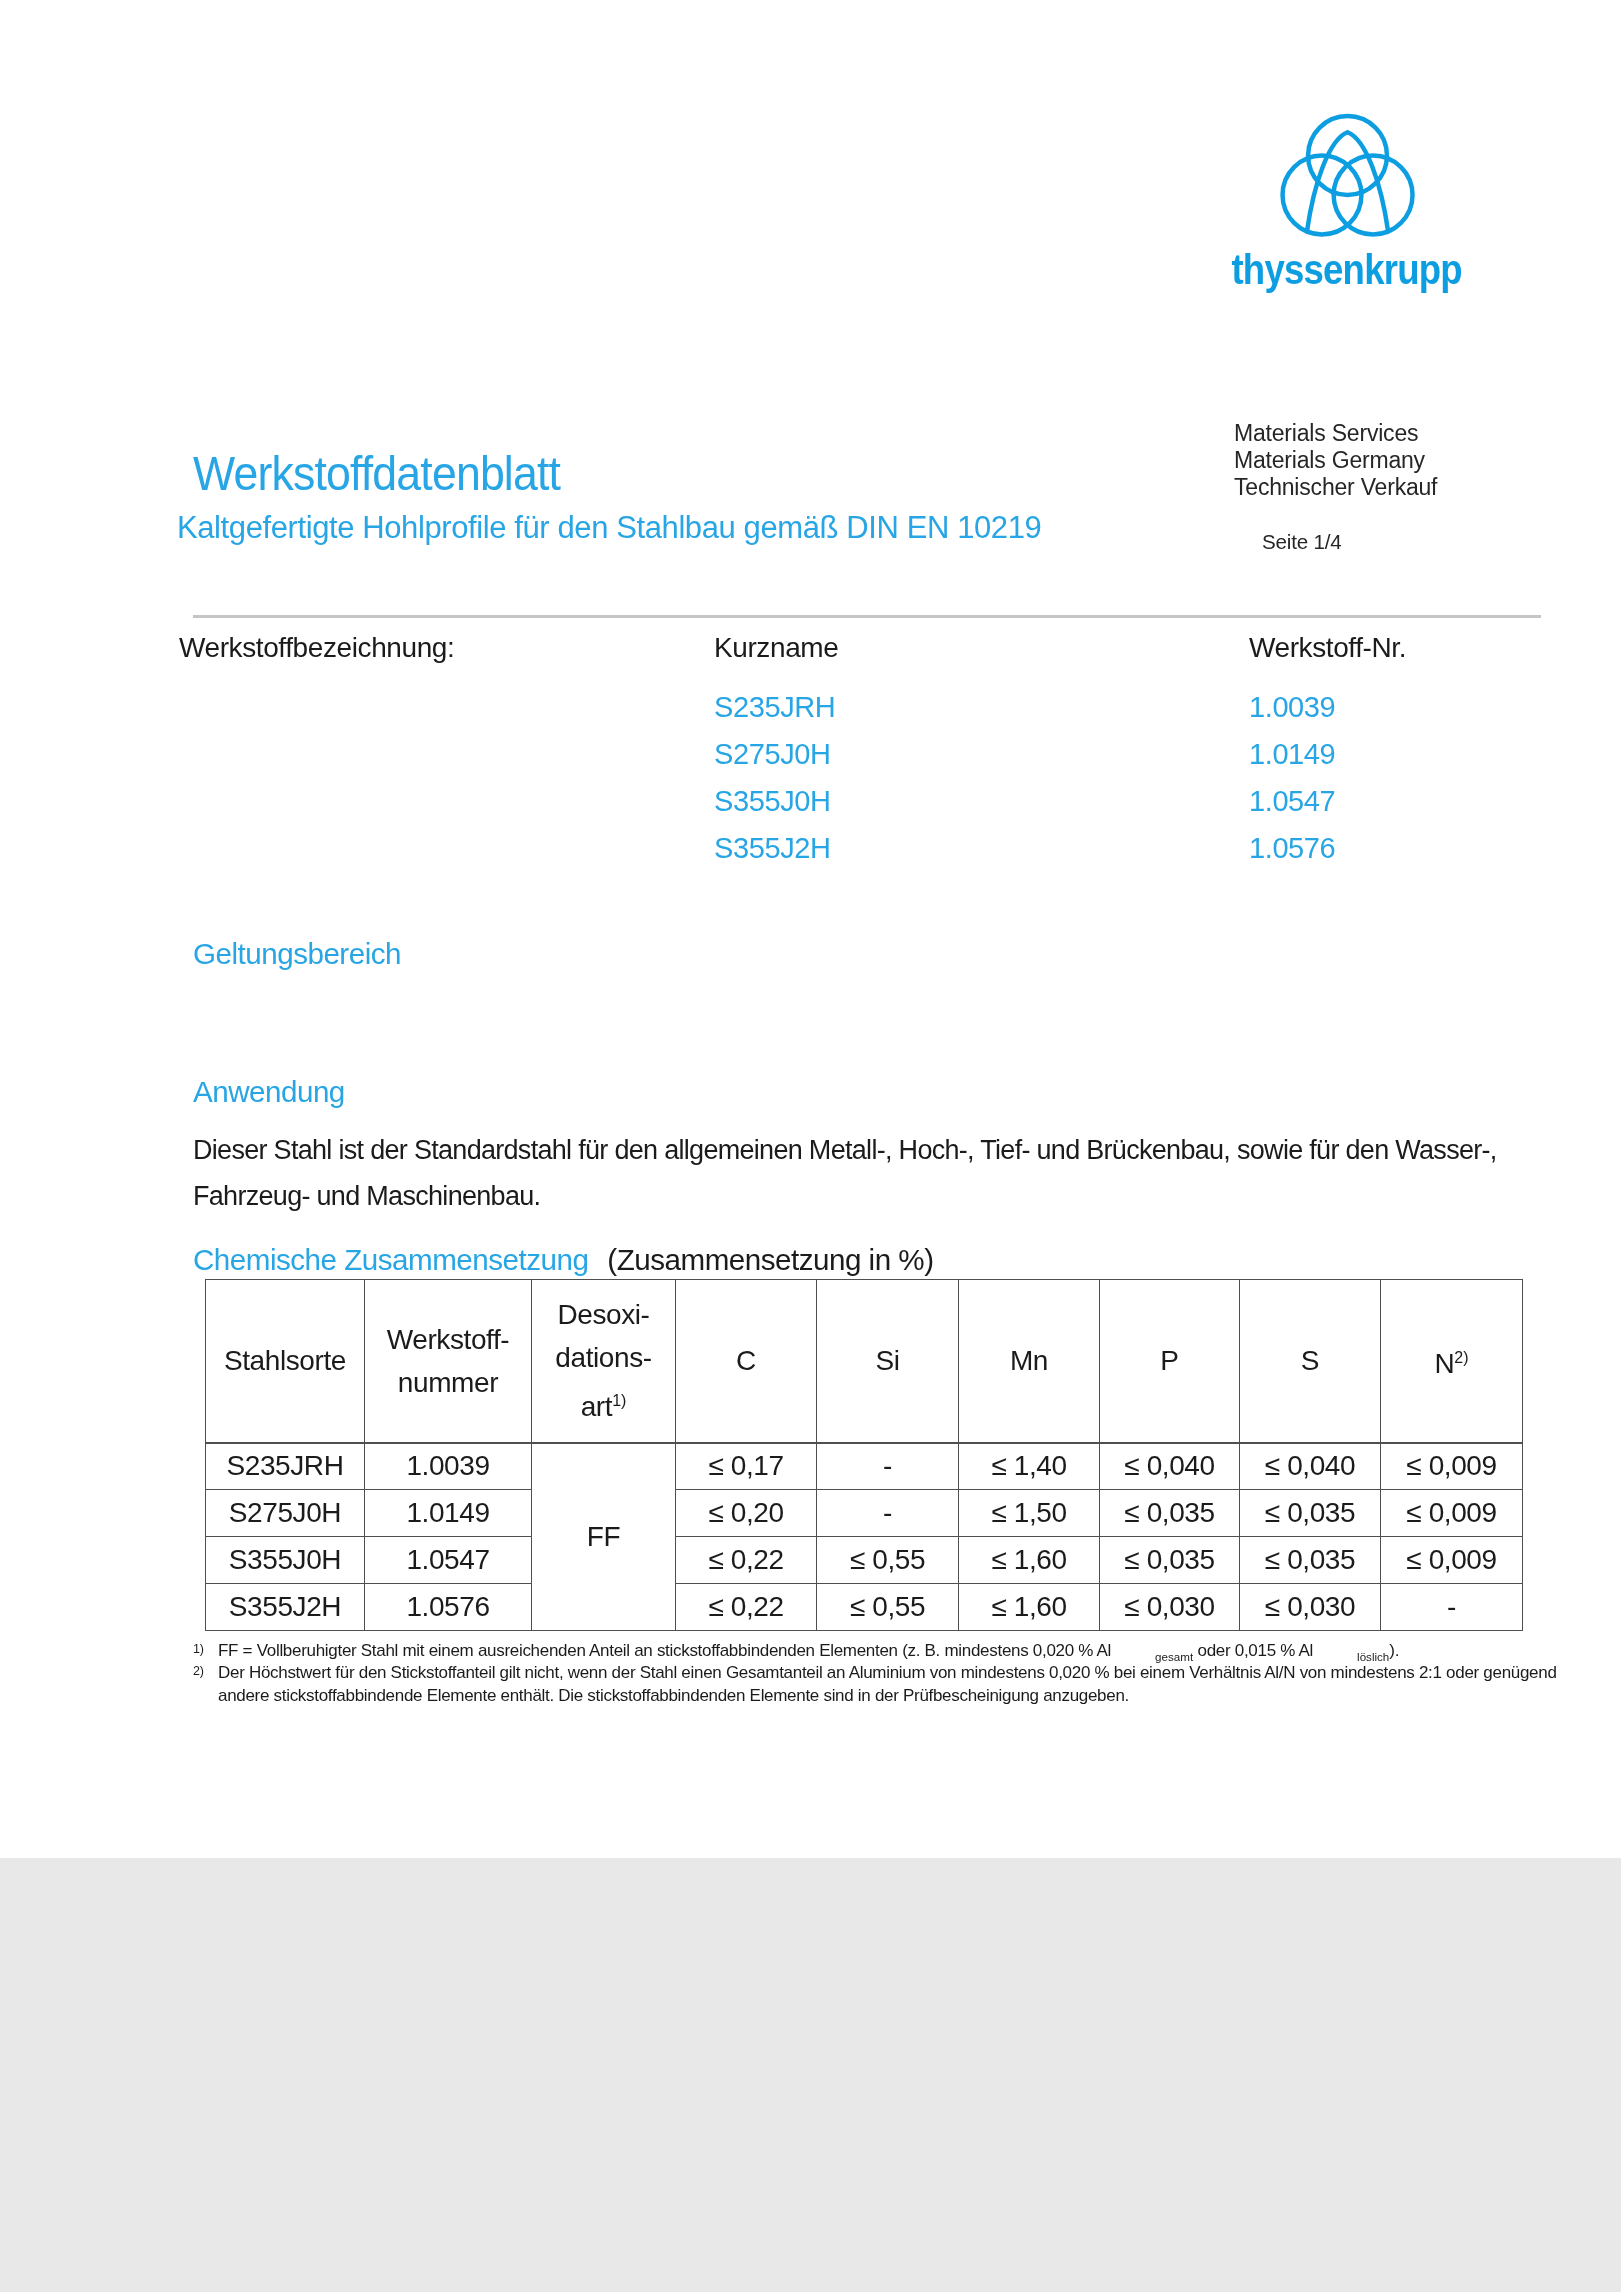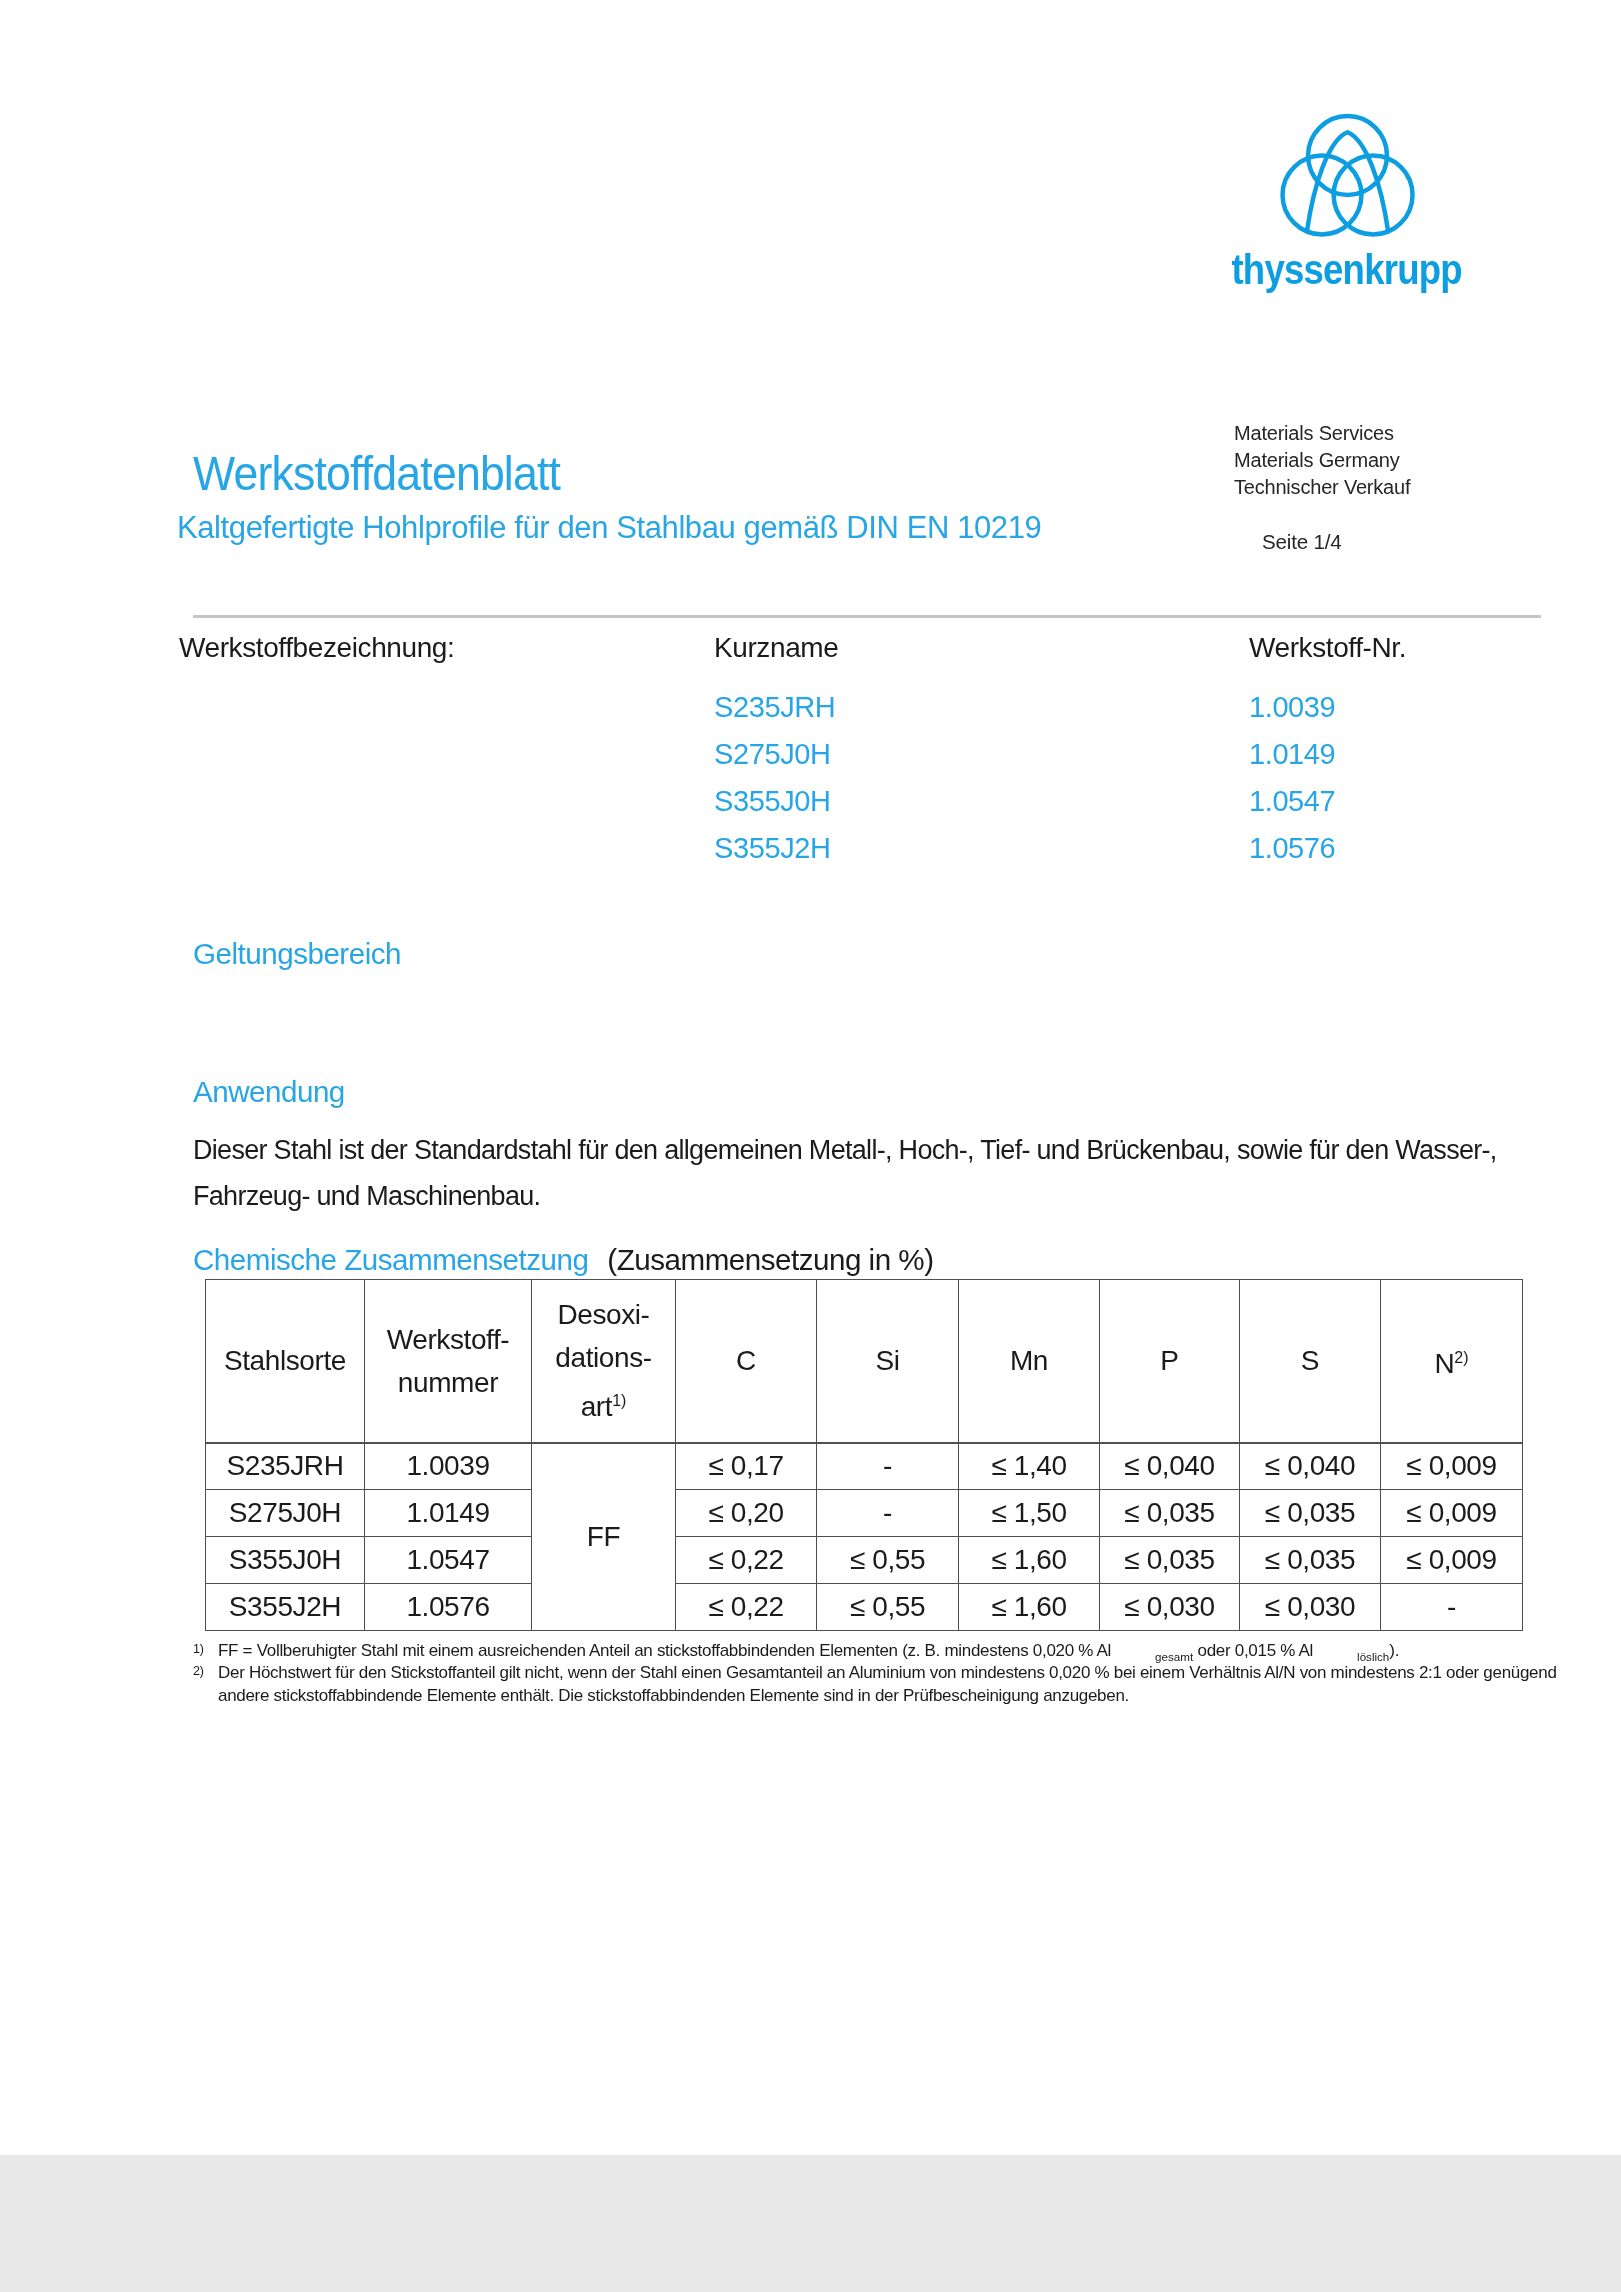--- a/index.html
+++ b/index.html
@@ -5,35 +5,35 @@
 <style>
   :root{
     --accent:#27a5e4;
     --logo-blue:#0d9ee1;
     --ink:#1b1b1b;
     --ink-soft:#262626;
     --rule:#c5c5c5;
     --border:#4f4f4f;
   }
   html,body{margin:0;padding:0;background:#e8e8e8;}
-  .page{position:relative;width:1621px;height:2155px;background:#ffffff;overflow:hidden;
+  .page{position:relative;width:1621px;height:1858px;background:#ffffff;overflow:hidden;
         font-family:"Liberation Sans",sans-serif;color:var(--ink);}
 
   
   .logo{position:absolute;left:1218px;top:107px;width:251px;height:193px;}
   .logo .stroke{fill:none;stroke:var(--logo-blue);stroke-width:5px;}
   .logo .wordmark{fill:var(--logo-blue);font-family:"Liberation Sans",sans-serif;
                   font-size:47px;font-weight:600;letter-spacing:-1px;}
 
   
   .title{position:absolute;left:193px;top:446px;font-size:48px;color:var(--accent);
          letter-spacing:-0.9px;white-space:nowrap;transform:scaleX(.93);transform-origin:0 0;}
   .subtitle{position:absolute;left:177px;top:510px;font-size:31px;color:var(--accent);
             letter-spacing:-0.4px;white-space:nowrap;}
-  .org-block{position:absolute;left:1234px;top:420px;font-size:20px;line-height:27px;
+  .org-block{position:absolute;left:1234px;top:420px;font-size:23px;line-height:27px;
              color:var(--ink-soft);letter-spacing:-0.2px;}
   .page-indicator{position:absolute;left:1234px;top:530px;font-size:20.6px;color:var(--ink-soft);
              letter-spacing:-0.2px;margin-left:28px;}
   .rule{position:absolute;left:193px;top:615px;width:1348px;height:2.7px;background:var(--rule);}
 
   
   .desig-head{position:absolute;top:632px;font-size:28px;letter-spacing:-0.4px;white-space:nowrap;}
   .dh-label{left:179px;text-align:center;}
   .dh-kurz{left:714px;}
   .dh-nr{left:1249px;}

